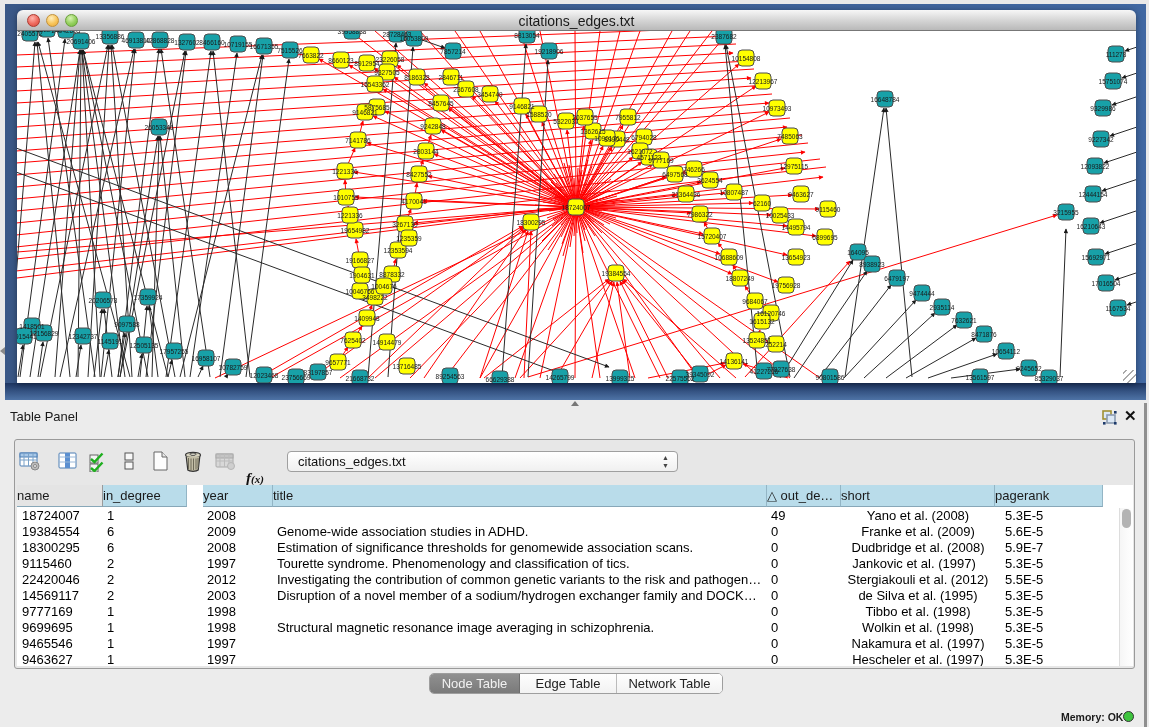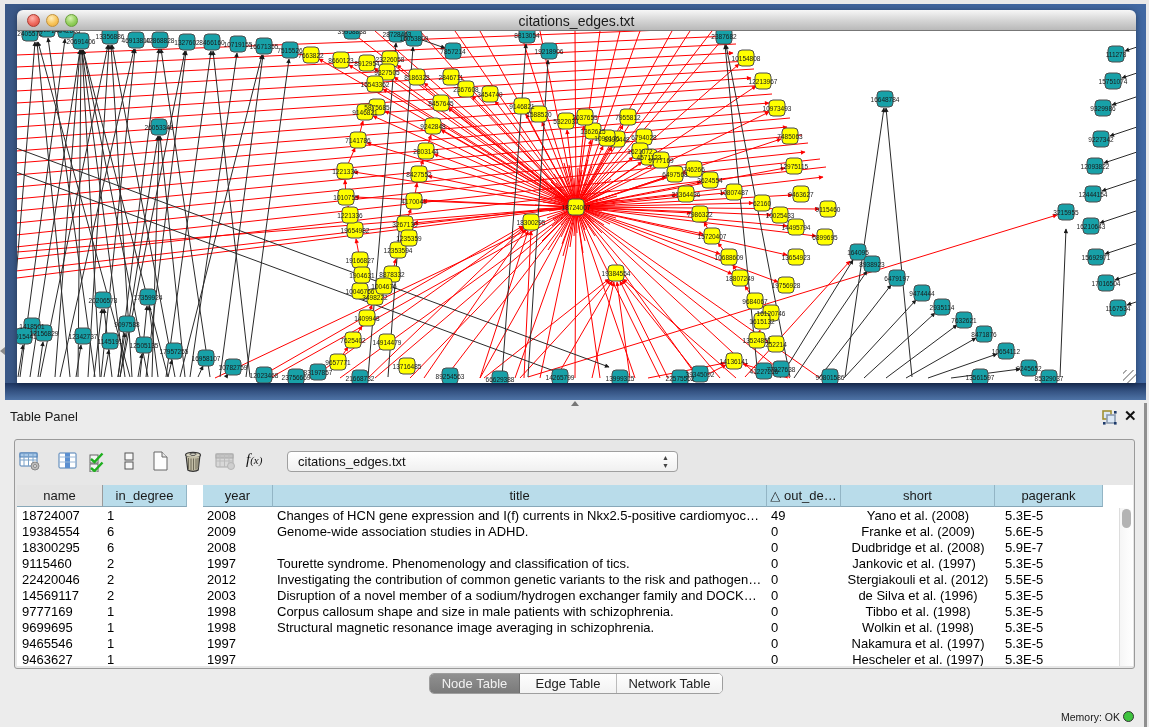--- a/index.html
+++ b/index.html
@@ -17,35 +17,35 @@
 #grip { position:absolute; right:0; bottom:0; width:13px; height:13px;
   background:repeating-linear-gradient(135deg,#fff 0 2px,#aaa 2px 3px,#fff 3px 5px); }
 #lefthandle { position:absolute; left:0px; top:347px; width:0; height:0; border-top:4px solid transparent; border-bottom:4px solid transparent; border-right:5px solid #8a8a8a; }
 #splitter { position:absolute; left:571px; top:401px; width:0; height:0; border-left:4px solid transparent; border-right:4px solid transparent; border-bottom:5px solid #777; z-index:30; }
 #panel { position:absolute; left:0; top:400px; width:1149px; height:327px; background:#ececec; }
 #ptitle { position:absolute; left:10px; top:9px; font-size:13px; color:#1a1a1a; }
 #pfloat { position:absolute; left:1102px; top:410px; }
 #pclose { position:absolute; left:1124px; top:407px; font-size:15px; font-weight:bold; color:#111; }
 #container { position:absolute; left:14px; top:439px; width:1121px; height:230px; background:#e7e7e7; border:1px solid #9a9a9a; border-radius:3px; }
 .ti { position:absolute; top:450px; }
-.fx { font-family:"Liberation Serif",serif; font-size:15px; font-style:italic; font-weight:normal; color:#111; }
+.fx { font-family:"Liberation Serif",serif; font-size:15px; font-style:italic; font-weight:bold; color:#111;margin-top:19px; }
 .fx i { font-size:11px; }
 #combo { position:absolute; left:287px; top:451px; width:391px; height:21px; background:linear-gradient(#fff,#f0f0f0); border:1px solid #9f9f9f; border-radius:4px; font-size:13px; color:#111; line-height:19px; padding-left:10px; }
 #combo .arr { position:absolute; right:8px; top:2px; font-size:7px; color:#444; line-height:8px; text-align:center; }
 #table { position:absolute; left:17px; top:485px; width:1116px; height:181px; background:#fff; overflow:hidden; font-size:13px; }
-.th { position:absolute; top:0; height:22px; background:#b9dcea; border-right:1px solid #93b5c5; border-bottom:1px solid #87a7b8; text-align:center; line-height:21px; color:#1a1a1a; }
+.th { position:absolute; top:0; height:22px; background:#b9dcea; border-right:1px solid #93b5c5; border-bottom:1px solid #87a7b8; text-align:left; line-height:21px; color:#1a1a1a; }
 .tr { position:absolute; left:0; width:100%; height:16px; line-height:16px; color:#000; }
 .c { position:absolute; white-space:nowrap; }
 .ctr { text-align:center; }
 #sbar { position:absolute; left:1119px; top:508px; width:14px; height:158px; background:linear-gradient(to right,#f6f6f6,#fff); border-left:1px solid #ddd; }
 #sthumb { position:absolute; left:1122px; top:509px; width:9px; height:19px; background:#b3b3b3; border-radius:5px; }
 #tabs { position:absolute; left:429px; top:673px; height:21px; display:flex; border:1px solid #9e9e9e; border-radius:5px; overflow:hidden; background:#fff; }
 .tab { height:100%; line-height:20px; font-size:13px; text-align:center; color:#222; background:linear-gradient(#fefefe,#f2f2f2); border-right:1px solid #bbb; }
 .tab.sel { background:linear-gradient(#909090,#7a7a7a); color:#f2f2f2; border-right:1px solid #6e6e6e; }
-#mem { position:absolute; left:1061px; top:711px; font-size:10.5px; color:#1a1a1a; }
+#mem { position:absolute; left:1061px; top:711px; font-size:10.5px; color:#1a1a1a;font-weight:bold; }
 #memdot { position:absolute; left:1123px; top:711px; width:11px; height:11px; border-radius:50%; background:#3ec43e; border:1px solid #333; }
 #rline { position:absolute; left:1144px; top:403px; width:3px; height:324px; background:#8f8f8f; }
 </style></head>
 <body>
 <div id="desk"></div>
 <div id="deskshadow"></div>
 <div id="win">
   <div id="titlebar">
     <div id="title">citations_edges.txt</div>
     <div class="tl" id="tl-r"></div>
@@ -707,38 +707,38 @@
   <div class="th" style="left:86px;width:84px">in_degree</div>
   <div class="th" style="left:186px;width:70px">year</div>
   <div class="th" style="left:256px;width:494px">title</div>
   <div class="th" style="left:750px;width:74px">△ out_de…</div>
   <div class="th" style="left:824px;width:154px">short</div>
   <div class="th" style="left:978px;width:108px">pagerank</div>
 <div class="tr" style="top:23px">
       <span class="c" style="left:5px">18724007</span>
       <span class="c" style="left:90px">1</span>
       <span class="c" style="left:190px">2008</span>
-      <span class="c" style="left:260px">Changes of HCN gene expression and I(f) currents in Nkx2.5-positive cardiomyoc…</span>
       <span class="c" style="left:754px">49</span>
       <span class="c ctr" style="left:824px;width:154px">Yano et al. (2008)</span>
       <span class="c" style="left:988px">5.3E-5</span>
     </div>
 <div class="tr" style="top:39px">
       <span class="c" style="left:5px">19384554</span>
       <span class="c" style="left:90px">6</span>
       <span class="c" style="left:190px">2009</span>
       <span class="c" style="left:260px">Genome-wide association studies in ADHD.</span>
       <span class="c" style="left:754px">0</span>
       <span class="c ctr" style="left:824px;width:154px">Franke et al. (2009)</span>
       <span class="c" style="left:988px">5.6E-5</span>
     </div>
 <div class="tr" style="top:55px">
       <span class="c" style="left:5px">18300295</span>
       <span class="c" style="left:90px">6</span>
       <span class="c" style="left:190px">2008</span>
+      <span class="c" style="left:260px">Estimation of significance thresholds for genomewide association scans.</span>
       <span class="c" style="left:754px">0</span>
       <span class="c ctr" style="left:824px;width:154px">Dudbridge et al. (2008)</span>
       <span class="c" style="left:988px">5.9E-7</span>
     </div>
 <div class="tr" style="top:71px">
       <span class="c" style="left:5px">9115460</span>
       <span class="c" style="left:90px">2</span>
       <span class="c" style="left:190px">1997</span>
       <span class="c" style="left:260px">Tourette syndrome. Phenomenology and classification of tics.</span>
       <span class="c" style="left:754px">0</span>
@@ -753,28 +753,27 @@
       <span class="c" style="left:754px">0</span>
       <span class="c ctr" style="left:824px;width:154px">Stergiakouli et al. (2012)</span>
       <span class="c" style="left:988px">5.5E-5</span>
     </div>
 <div class="tr" style="top:103px">
       <span class="c" style="left:5px">14569117</span>
       <span class="c" style="left:90px">2</span>
       <span class="c" style="left:190px">2003</span>
       <span class="c" style="left:260px">Disruption of a novel member of a sodium/hydrogen exchanger family and DOCK…</span>
       <span class="c" style="left:754px">0</span>
-      <span class="c ctr" style="left:824px;width:154px">de Silva et al. (1996)</span>
+      <span class="c ctr" style="left:824px;width:154px">de Silva et al. (1995)</span>
       <span class="c" style="left:988px">5.3E-5</span>
     </div>
 <div class="tr" style="top:119px">
       <span class="c" style="left:5px">9777169</span>
       <span class="c" style="left:90px">1</span>
       <span class="c" style="left:190px">1998</span>
-      <span class="c" style="left:260px">Corpus callosum shape and size in male patients with schizophrenia.</span>
       <span class="c" style="left:754px">0</span>
       <span class="c ctr" style="left:824px;width:154px">Tibbo et al. (1998)</span>
       <span class="c" style="left:988px">5.3E-5</span>
     </div>
 <div class="tr" style="top:135px">
       <span class="c" style="left:5px">9699695</span>
       <span class="c" style="left:90px">1</span>
       <span class="c" style="left:190px">1998</span>
       <span class="c" style="left:260px">Structural magnetic resonance image averaging in schizophrenia.</span>
       <span class="c" style="left:754px">0</span>

